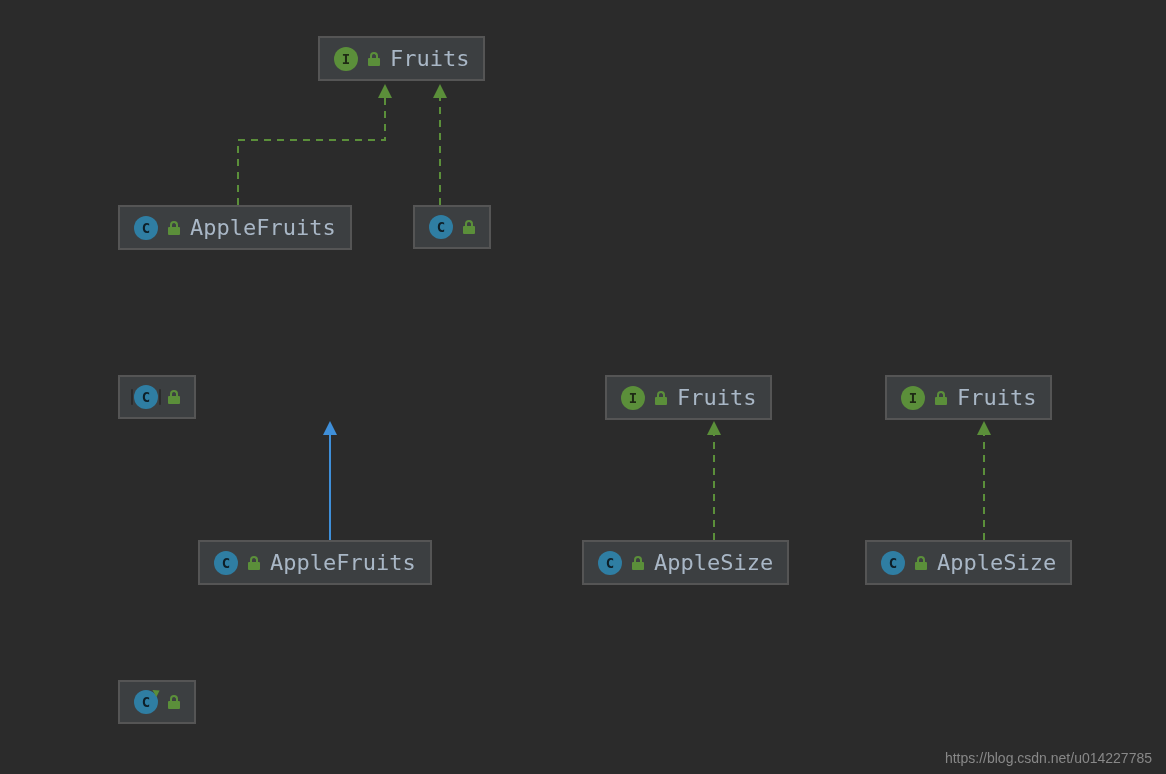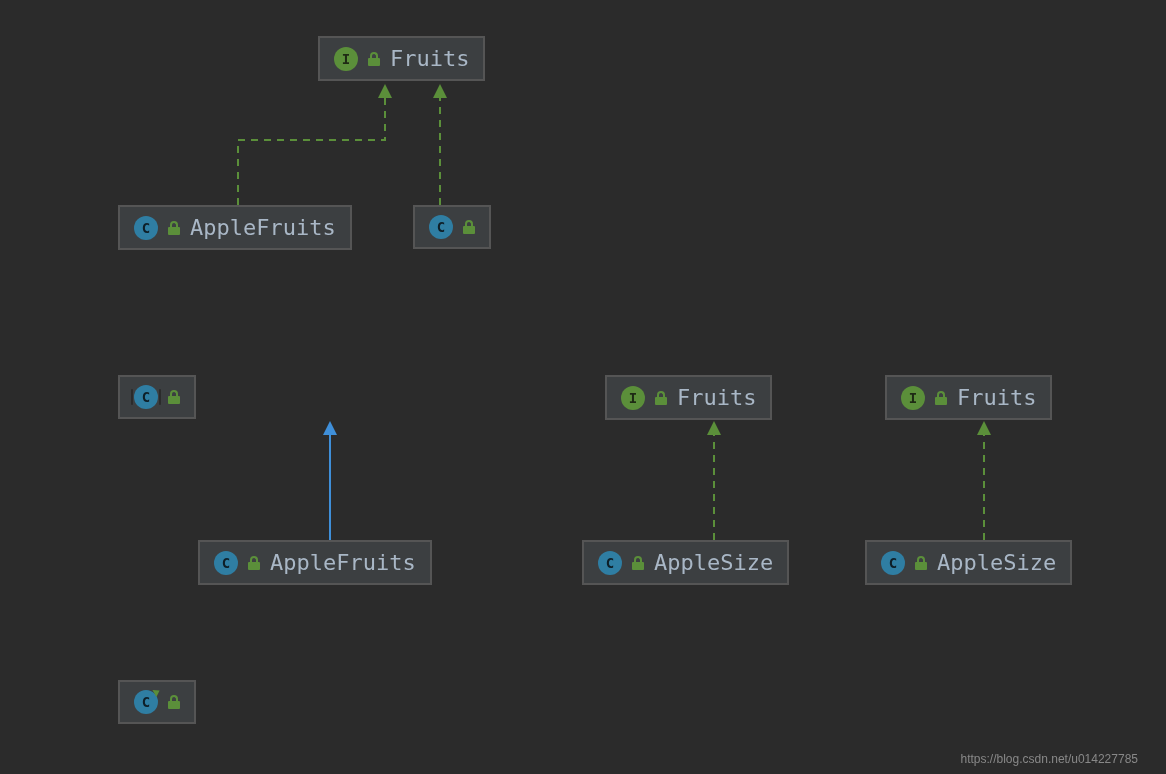--- a/index.html
+++ b/index.html
@@ -36,21 +36,21 @@
   .lock::after{
     content:"";position:absolute;left:2px;right:2px;top:0;height:7px;
     border:2px solid #5b8f3a;border-bottom:none;border-radius:4px 4px 0 0;
   }
   .node .label{}
   svg.arrows{position:absolute;left:0;top:0;width:1166px;height:774px;pointer-events:none;}
   .dash{stroke:#5b8f3a;stroke-width:2;stroke-dasharray:7 6;fill:none;}
   .solid-blue{stroke:#3f8fd9;stroke-width:2;fill:none;}
   .ah-green{fill:#5b8f3a;}
   .ah-blue{fill:#3f8fd9;}
-  .watermark{position:absolute;right:28px;bottom:8px;color:#888;font-size:12px;font-family:Arial,sans-serif;}
+  .watermark{position:absolute;right:14px;bottom:8px;color:#888;font-size:14px;font-family:Arial,sans-serif;}
 </style>
 </head>
 <body>
 
 <div class="canvas">
 
   <svg class="arrows">
     <defs>
       <marker id="tri-green" markerWidth="14" markerHeight="14" refX="7" refY="12" orient="auto">
         <path class="ah-green" d="M1,12 L13,12 L7,0 Z"></path>

